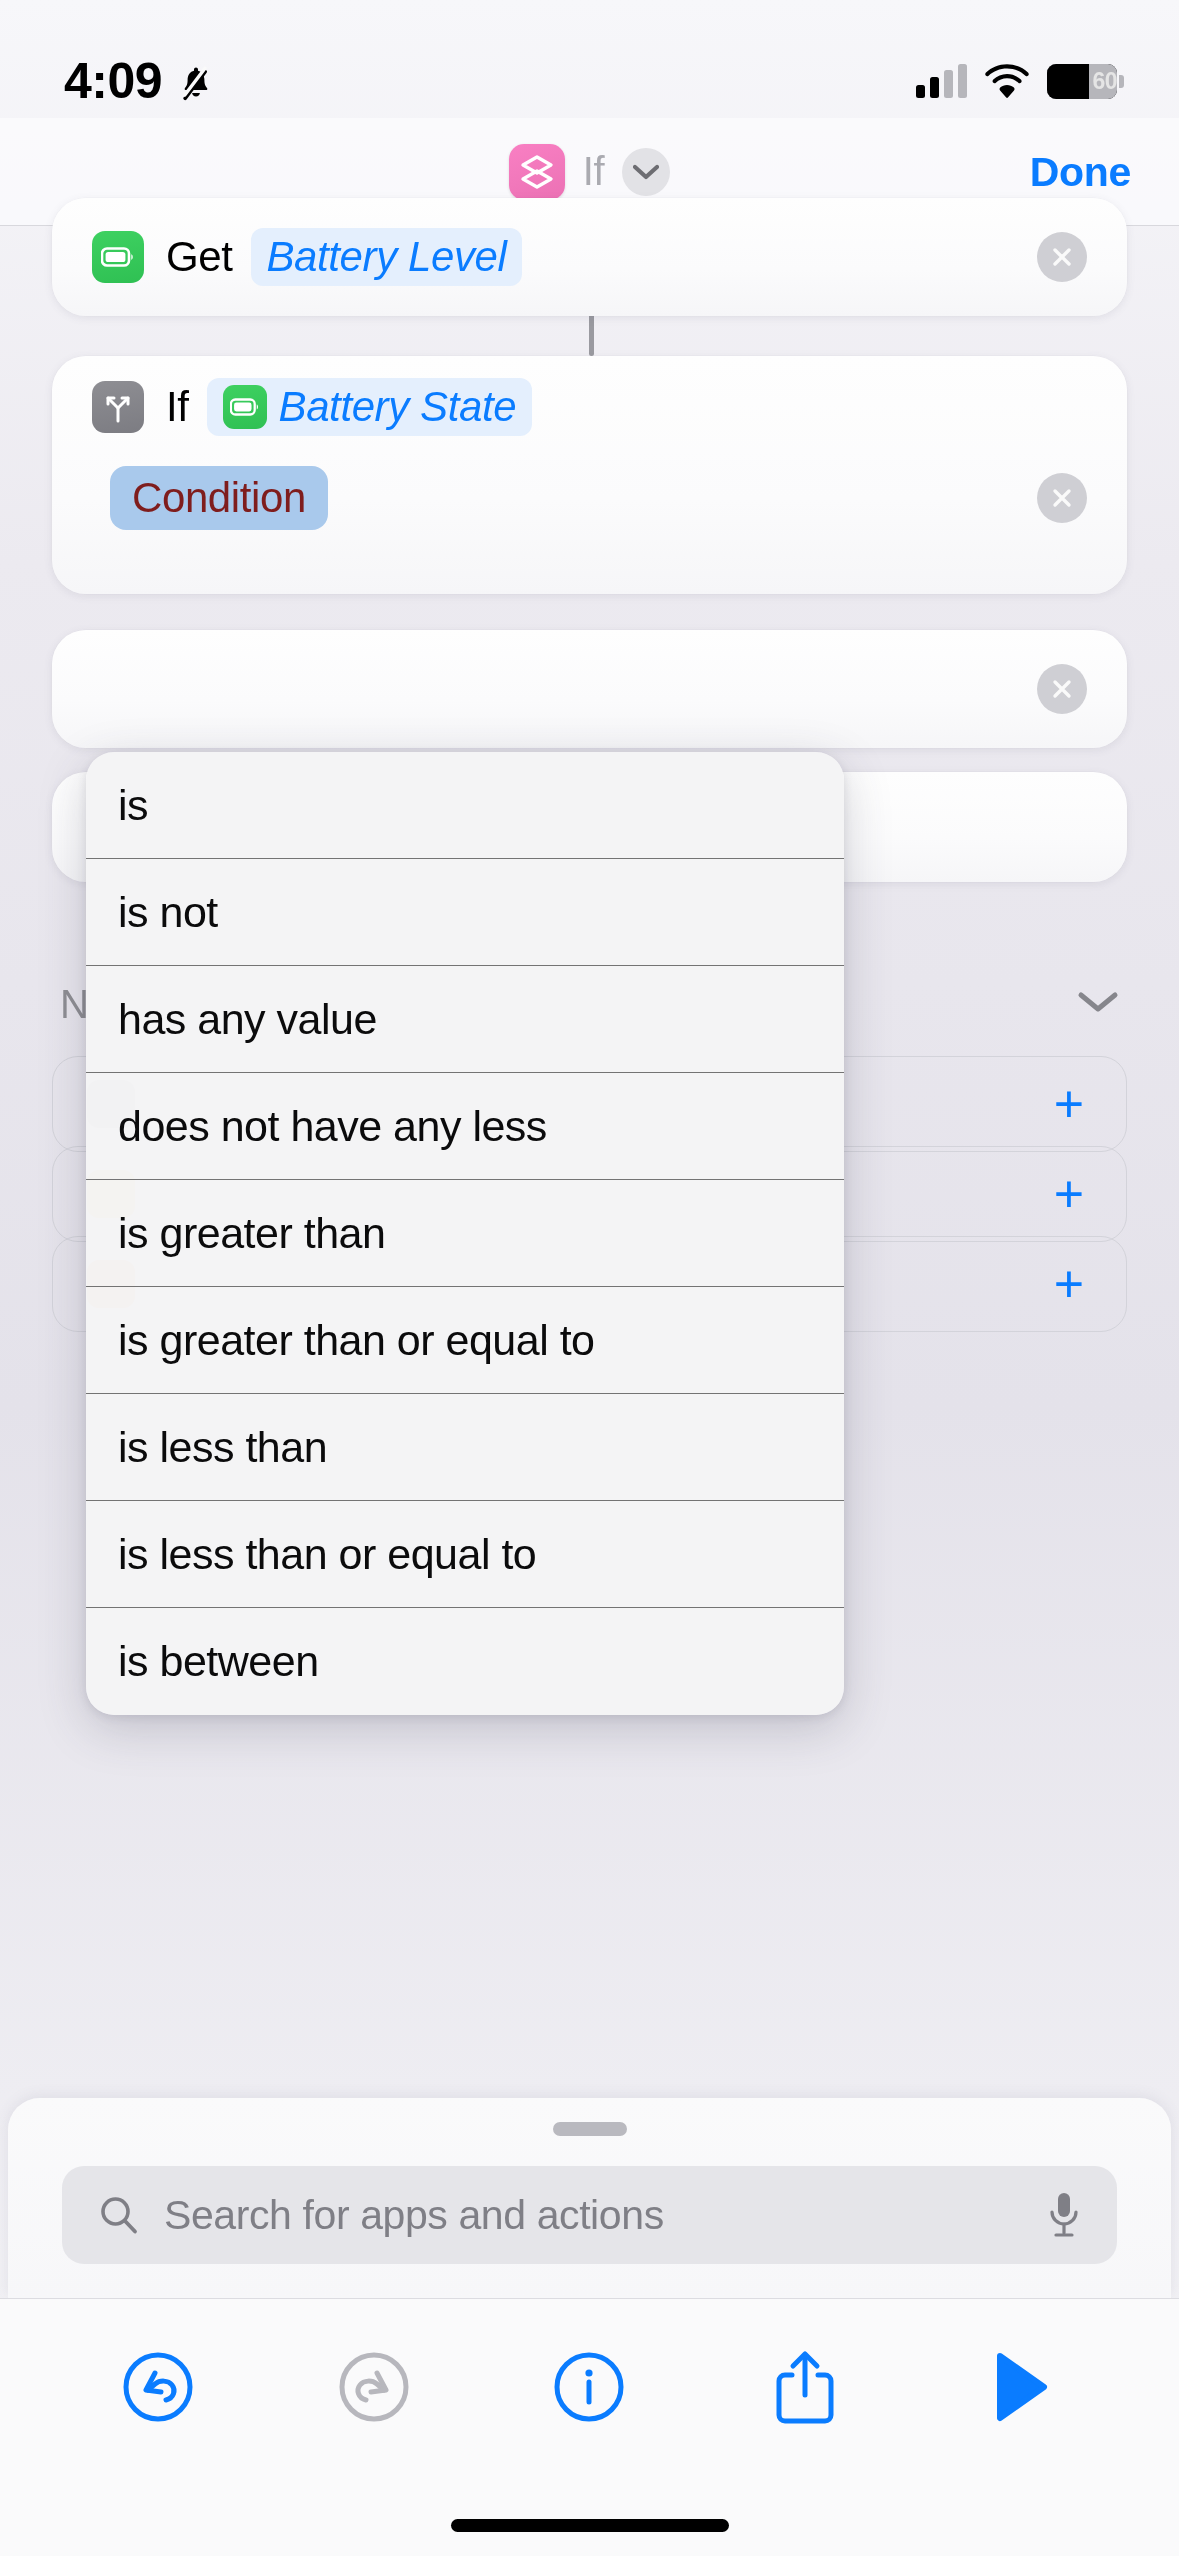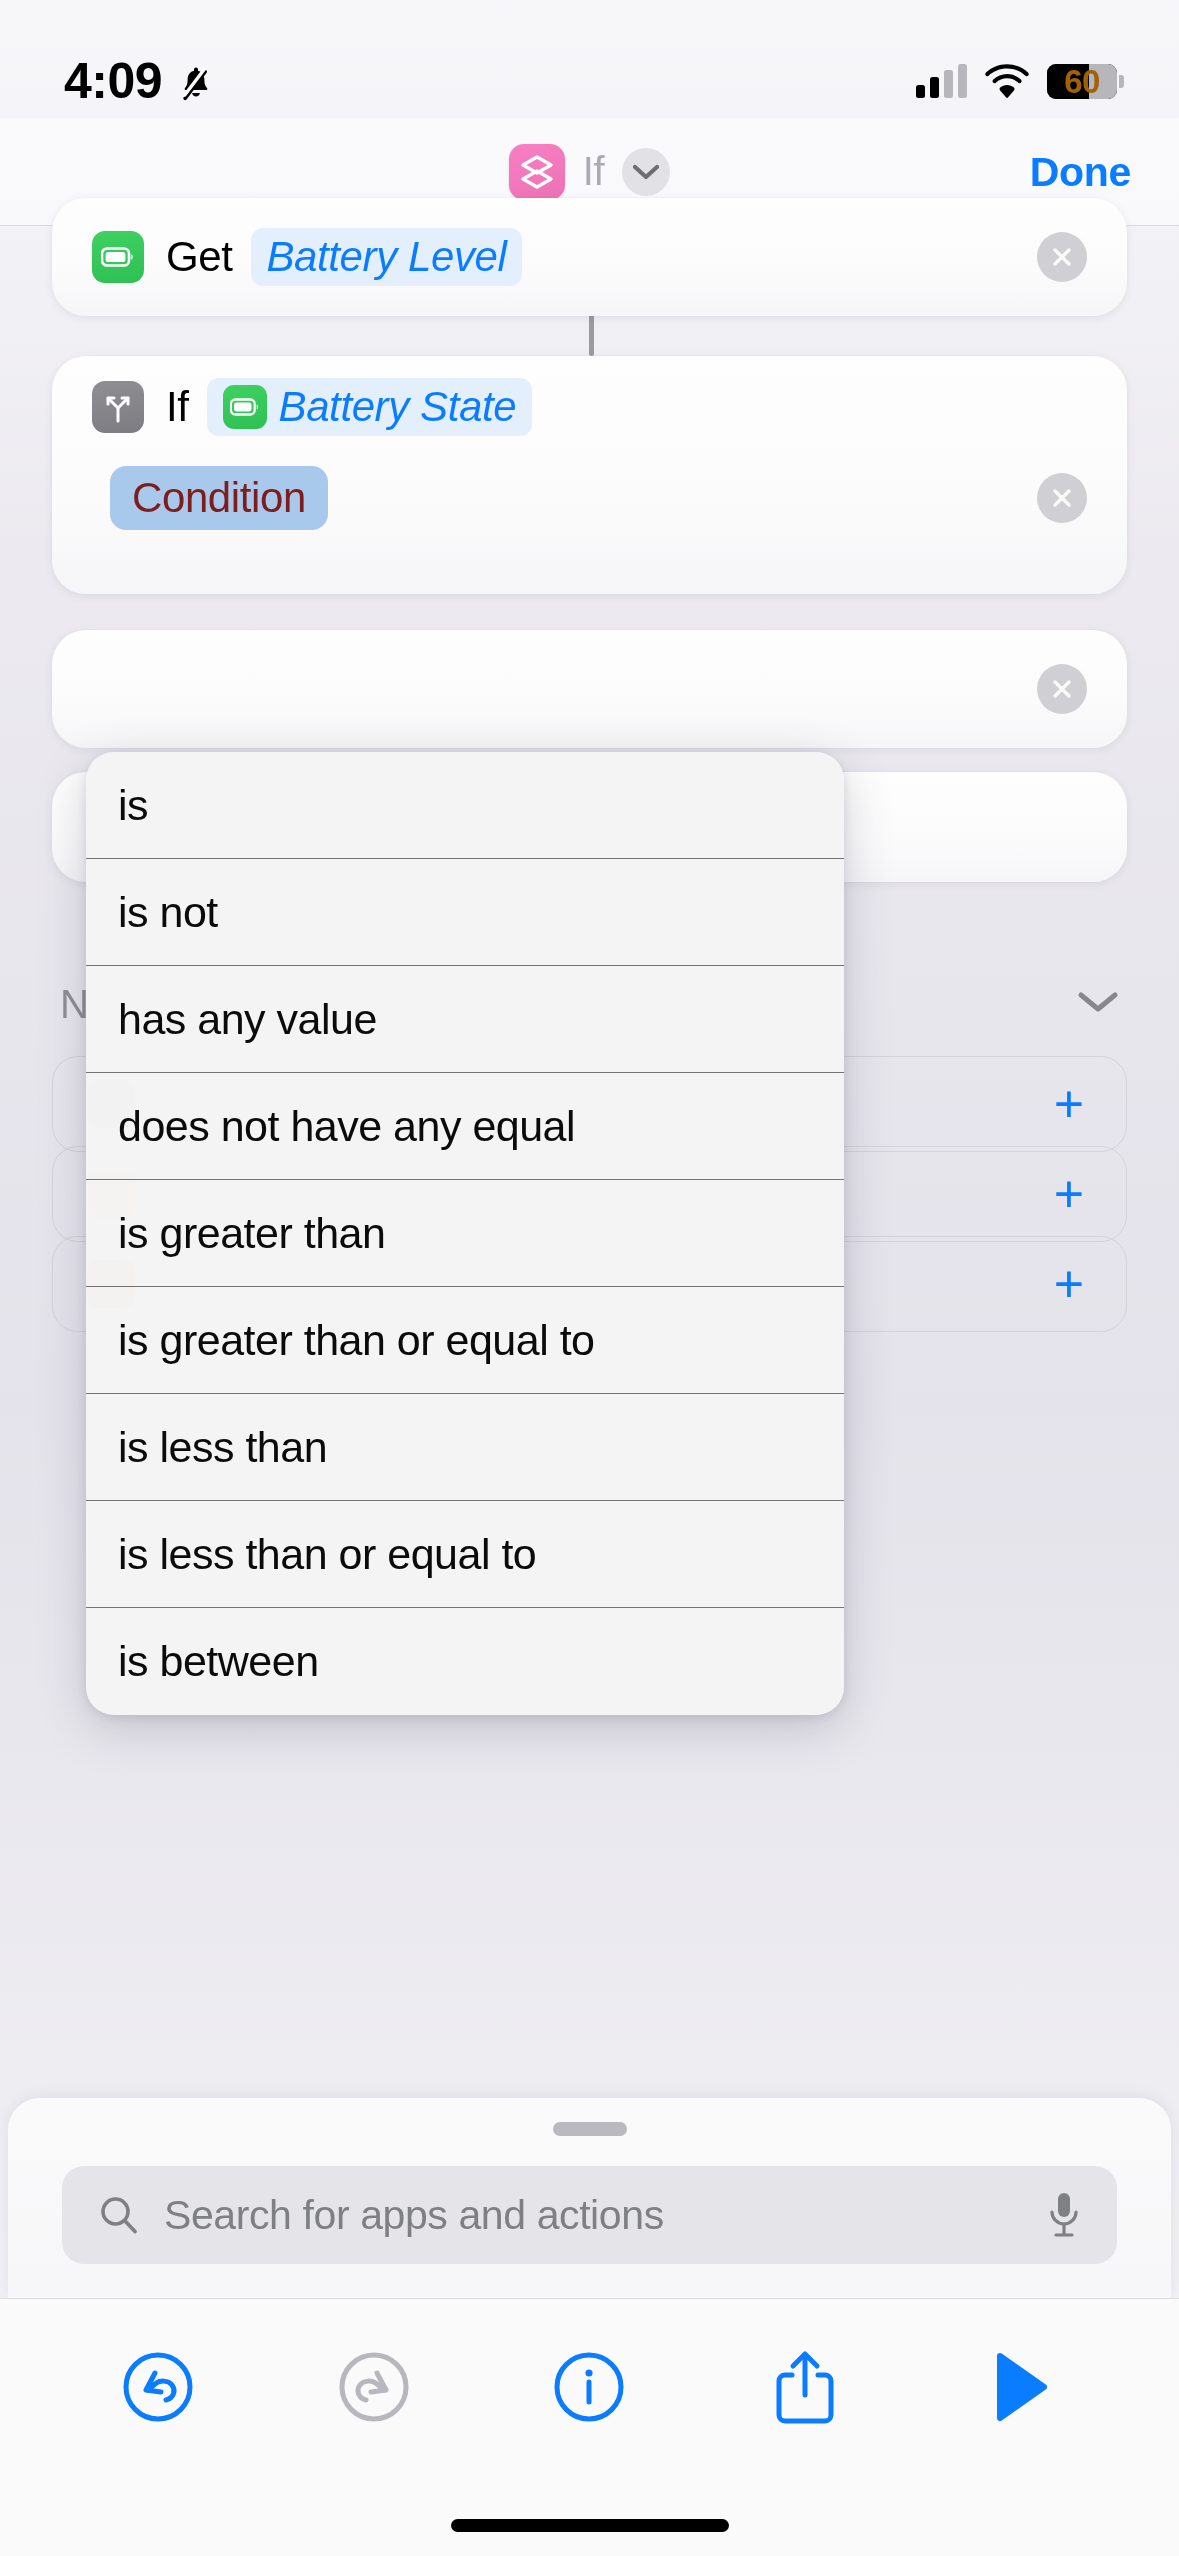--- a/index.html
+++ b/index.html
@@ -31,22 +31,22 @@
   .batt{
     position:relative; width:70px; height:35px;
     border-radius:9px; background:#000; overflow:visible;
     display:flex; align-items:center;
   }
   .batt .shell{
     position:absolute; inset:0; border-radius:9px; background:#b6b6bb;
   }
   .batt .lvl{ position:absolute; left:0; top:0; bottom:0; background:#000; border-radius:9px 0 0 9px; }
   .batt .num{
-    position:relative; z-index:3; color:#a16207; font-size:33px; font-weight:700;
-    width:100%; text-align:center; line-height:35px; letter-spacing:-0.5px;
+    position:relative; z-index:3; color:#e5e5e5; font-size:23px; font-weight:700;
+    width:100%; text-align:right; line-height:35px; letter-spacing:-0.5px;
   }
   .batt .nub{
     position:absolute; right:-7px; top:11px; width:5px; height:13px;
     background:#b6b6bb; border-radius:0 3px 3px 0;
   }
 
   
   .navbar{
     position:absolute; top:118px; left:0; width:1179px; height:108px;
     background:rgba(250,250,252,0.92);
@@ -328,21 +328,21 @@
     <div class="menu-item">
       <span>is</span>
     </div>
     <div class="menu-item">
       <span>is not</span>
     </div>
     <div class="menu-item">
       <span>has any value</span>
     </div>
     <div class="menu-item">
-      <span>does not have any equal</span>
+      <span>does not have any less</span>
     </div>
     <div class="menu-item">
       <span>is greater than</span>
     </div>
     <div class="menu-item">
       <span>is greater than or equal to</span>
     </div>
     <div class="menu-item">
       <span>is less than</span>
     </div>

